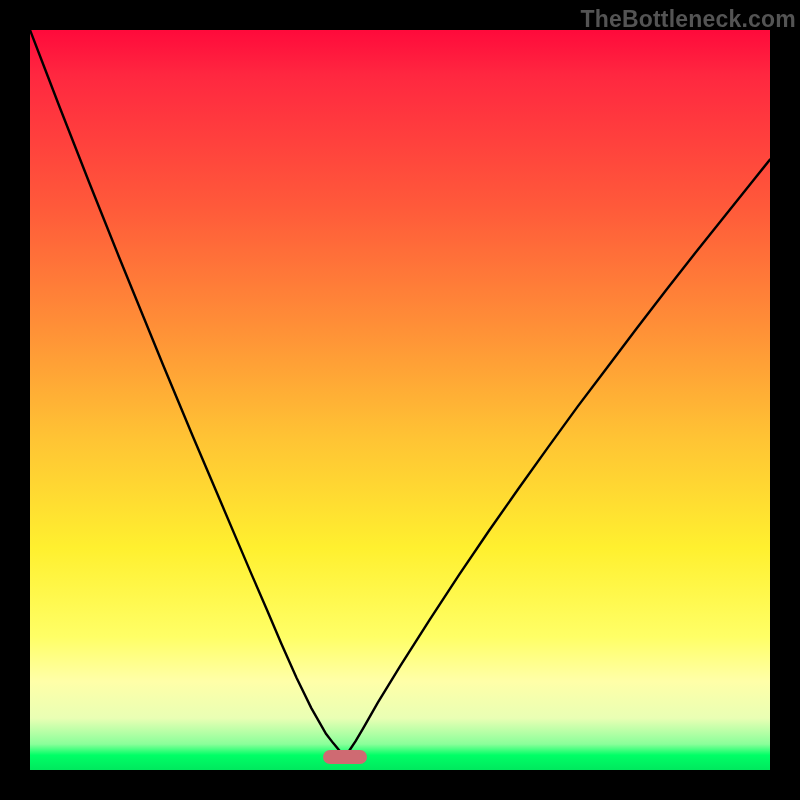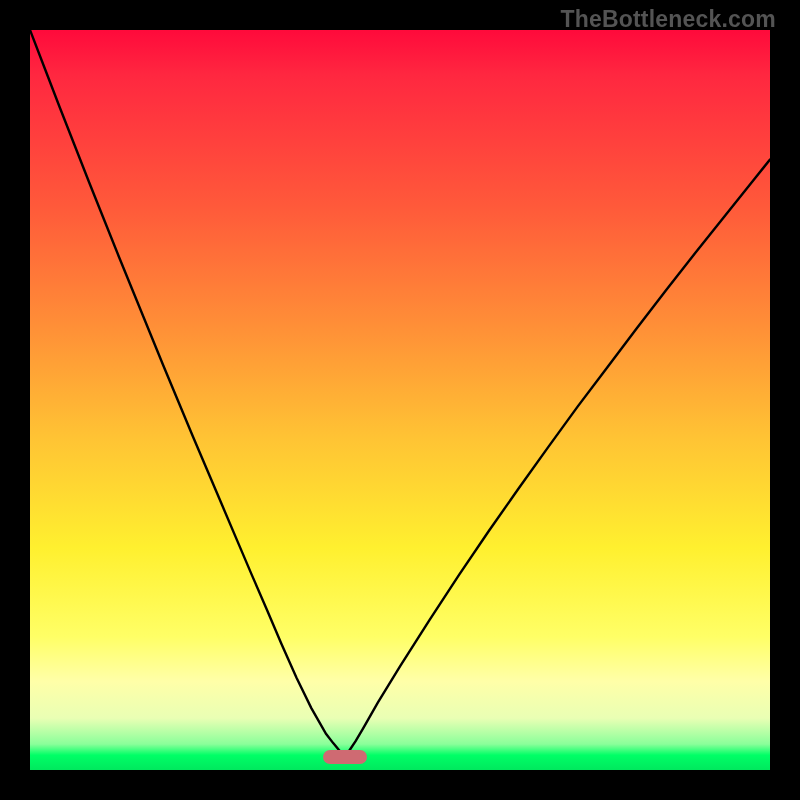--- a/index.html
+++ b/index.html
@@ -13,21 +13,21 @@
   }
   .frame {
     position: relative;
     width: 800px;
     height: 800px;
     background: #000;
   }
   .watermark {
     position: absolute;
     top: 6px;
-    right: 24px;
+    right: 4px;
     color: #545454;
     font-size: 23px;
     font-weight: 600;
     letter-spacing: 0.2px;
     z-index: 10;
   }
   .plot-area {
     position: absolute;
     left: 30px;
     top: 30px;

